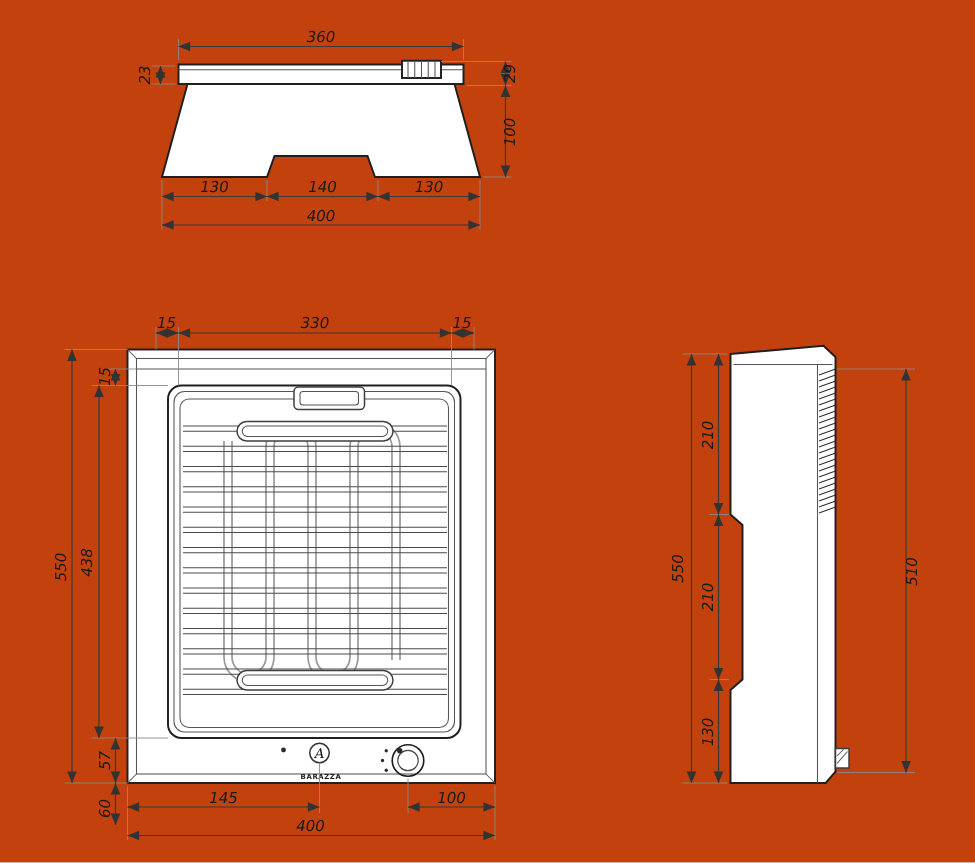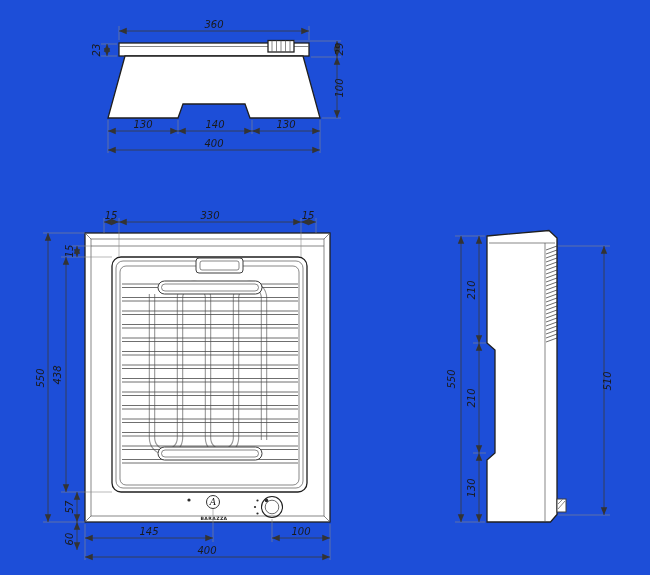--- a/index.html
+++ b/index.html
@@ -1,16 +1,16 @@
 <!DOCTYPE html>
 <html><head>
 <meta charset="utf-8">
 <style>
   html,body{margin:0;padding:0;background:#fff;}
-  .page{position:relative;width:650px;height:575px;background:#1d4ed8;overflow:hidden;
+  .page{position:relative;width:650px;height:575px;background:#c2410c;overflow:hidden;
         font-family:"DejaVu Sans",sans-serif;}
   svg{display:block;}
   .ol{fill:#ffffff;stroke:#1f1f1f;stroke-width:1.3;}
   .ol2{fill:none;stroke:#1f1f1f;stroke-width:1.1;}
   .il{fill:none;stroke:#555;stroke-width:.7;}
   .dim{stroke:#3a3a3a;stroke-width:.8;}
   .ext{stroke:#8a8a8a;stroke-width:.6;}
   .dl{font:italic 10px "DejaVu Sans",sans-serif;fill:#1a1a1a;text-anchor:middle;}
   .amark{font:italic 9px "DejaVu Serif",serif;fill:#111;text-anchor:middle;}
   .brand{font:bold 4.6px "DejaVu Sans",sans-serif;fill:#222;text-anchor:middle;letter-spacing:.4px;}

